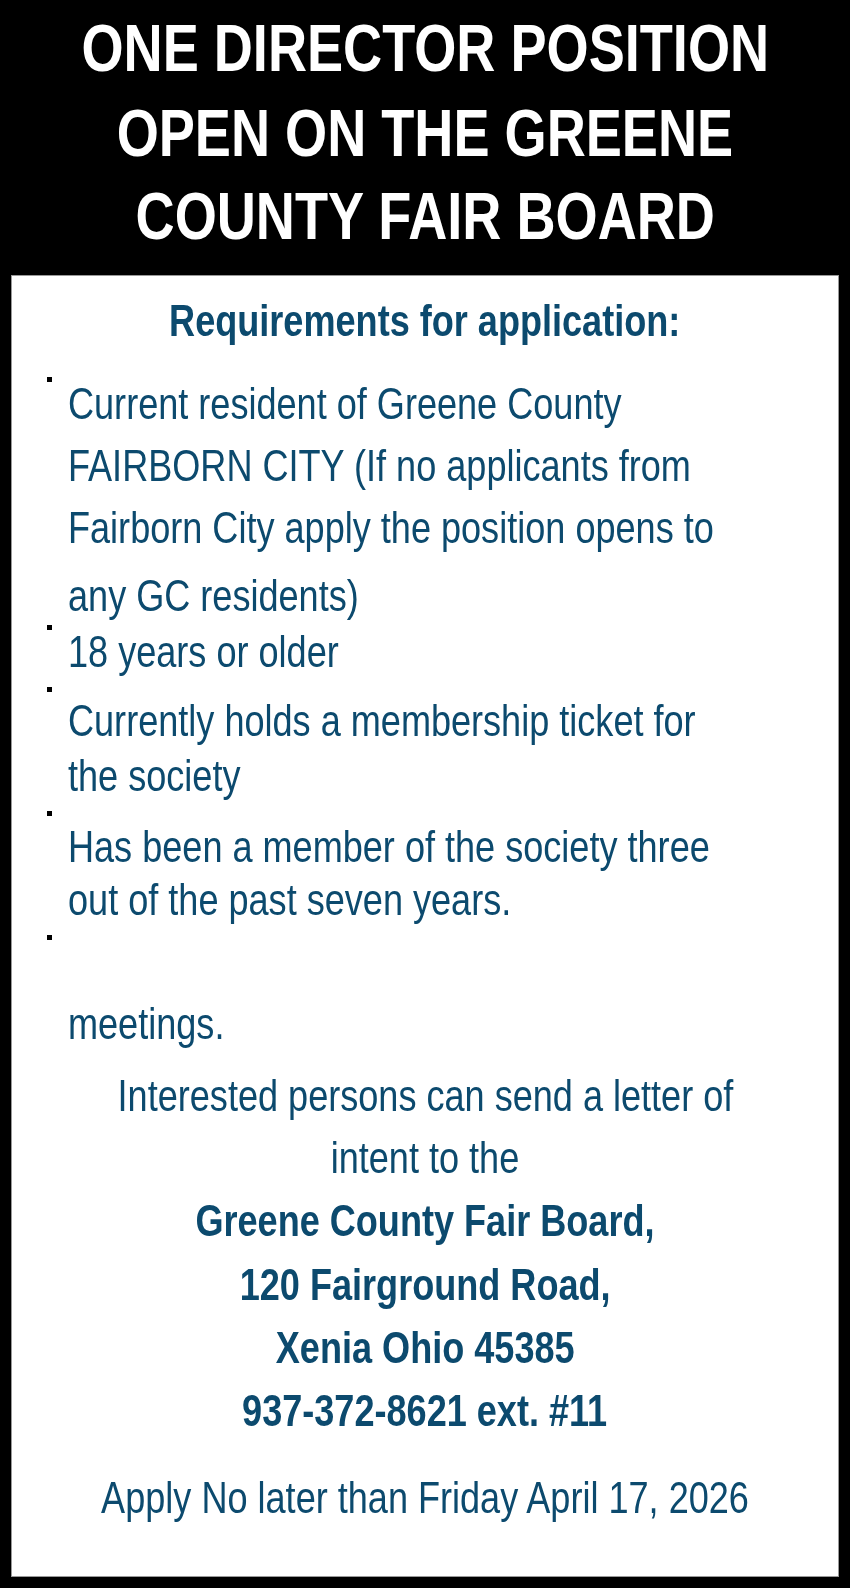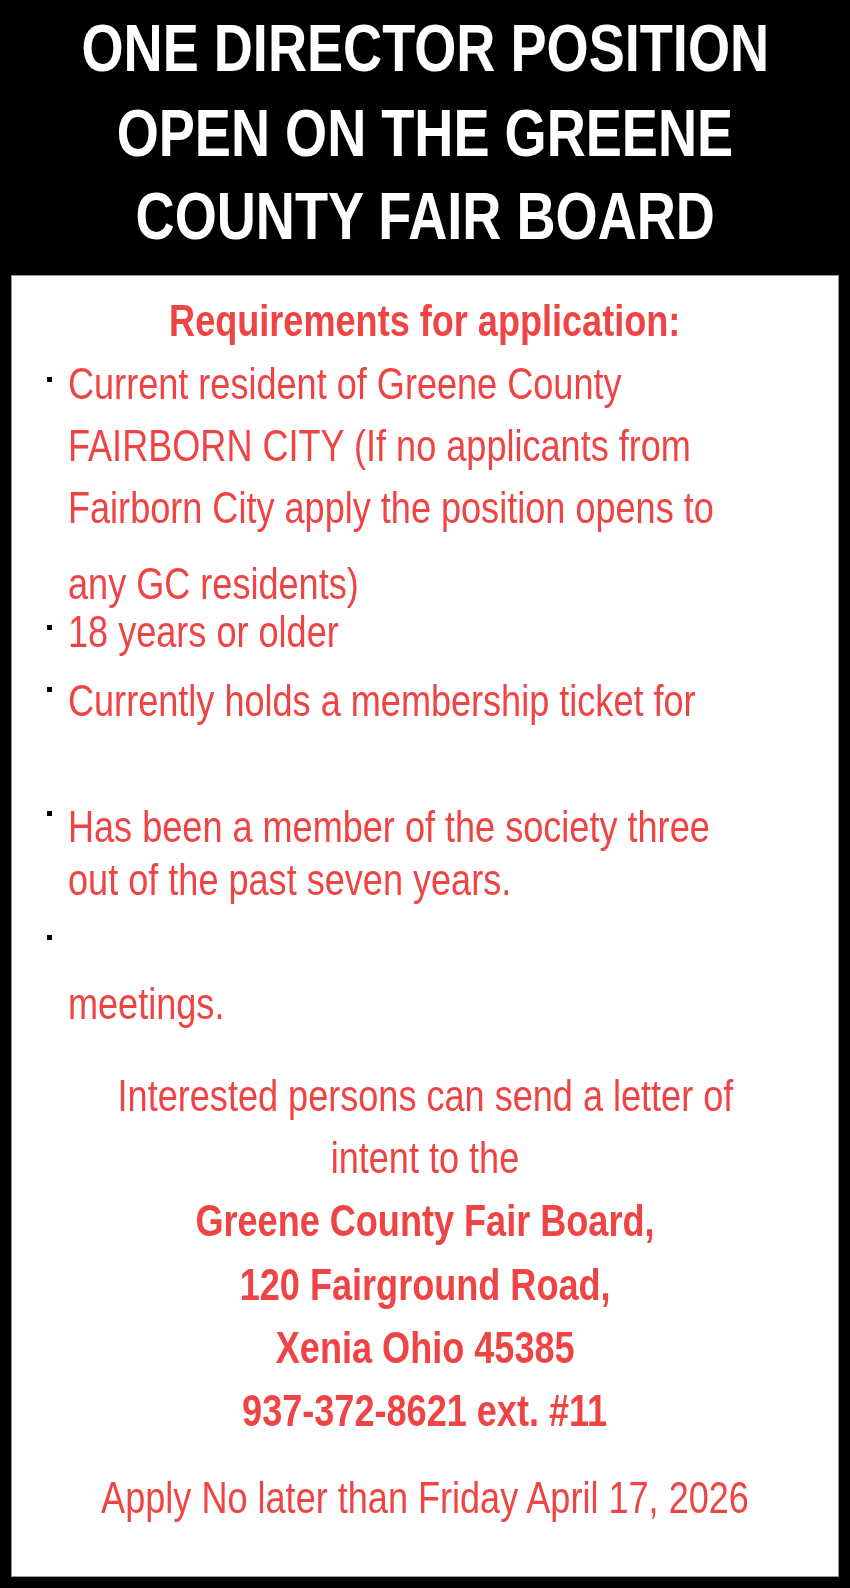--- a/index.html
+++ b/index.html
@@ -20,28 +20,28 @@
     white-space: nowrap;
   }
   .title-line span { display: inline-block; transform: scaleX(0.82); transform-origin: center; }
   .panel {
     position: absolute; left: 11px; top: 275px; width: 828px; height: 1302px;
     background: #fff;
     border: 1px solid #999;
     box-sizing: border-box;
   }
   .line {
-    position: absolute; white-space: nowrap; color: #ef4444;
+    position: absolute; white-space: nowrap; color: #0c4a6e;
     font-size: 44px; line-height: 62px; height: 62px;
   }
   .line span.txt { display: inline-block; transform: scaleX(0.82); transform-origin: left center; }
   .center { left: 0; width: 826px; text-align: center; }
   .center span.txt { transform-origin: center; }
   .bold { font-weight: bold; }
-  .indent { left: 56px; }
+  .indent { left: 56px; margin-top: 20px; }
   .bullet {
     position: absolute; width: 5px; height: 5px; background: #000;
     left: 35px;
   }
 </style>
 </head>
 <body>
 
 <div class="header">
   <div class="title-line" style="top:8px;"><span>ONE DIRECTOR POSITION</span></div>
@@ -50,27 +50,28 @@
 </div>
 
 <div class="panel">
 
   <div class="line center bold" style="top:14px;"><span class="txt">Requirements for application:</span></div>
 
   <div class="bullet" style="top:101px;"></div>
   <div class="line indent" style="top:77px;"><span class="txt">Current resident of Greene County</span></div>
   <div class="line indent" style="top:139px;"><span class="txt">FAIRBORN CITY (If no applicants from</span></div>
   <div class="line indent" style="top:201px;"><span class="txt">Fairborn City apply the position opens to</span></div>
-  <div class="line indent" style="top:277px;"><span class="txt">any GC residents)</span></div>
+  <div class="line indent" style="top:269px;"><span class="txt">any GC residents)</span></div>
 
   <div class="bullet" style="top:349px;"></div>
   <div class="line indent" style="top:325px;"><span class="txt">18 years or older</span></div>
 
   <div class="bullet" style="top:411px;"></div>
   <div class="line indent" style="top:394px;"><span class="txt">Currently holds a membership ticket for</span></div>
+  <div class="line indent" style="top:449px;"><span class="txt">the society</span></div>
 
   <div class="bullet" style="top:535px;"></div>
   <div class="line indent" style="top:520px;"><span class="txt">Has been a member of the society three</span></div>
   <div class="line indent" style="top:573px;"><span class="txt">out of the past seven years.</span></div>
 
   <div class="bullet" style="top:659px;"></div>
   <div class="line indent" style="top:697px;"><span class="txt">meetings.</span></div>
 
   <div class="line center" style="top:789px;"><span class="txt">Interested persons can send a letter of</span></div>
   <div class="line center bold" style="top:914px;"><span class="txt">Greene County Fair Board,</span></div>

